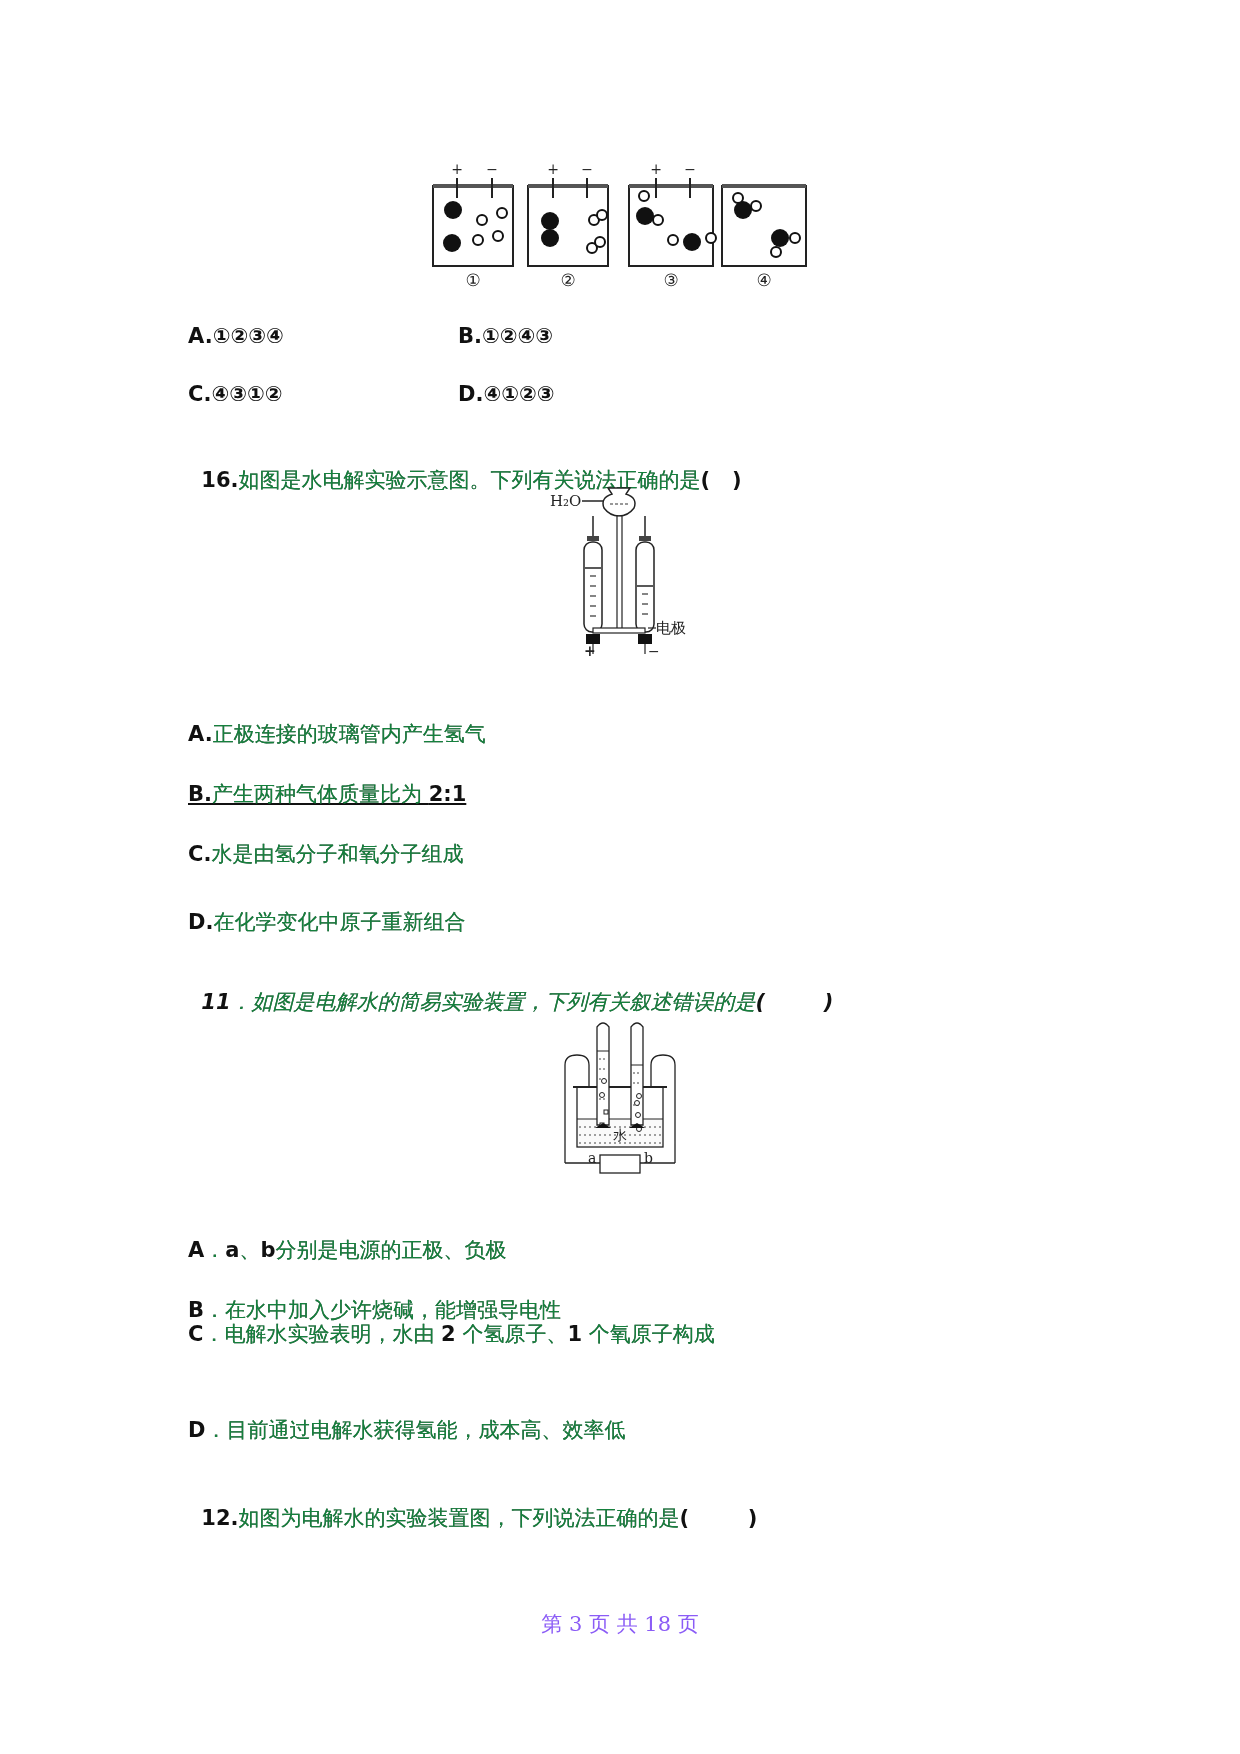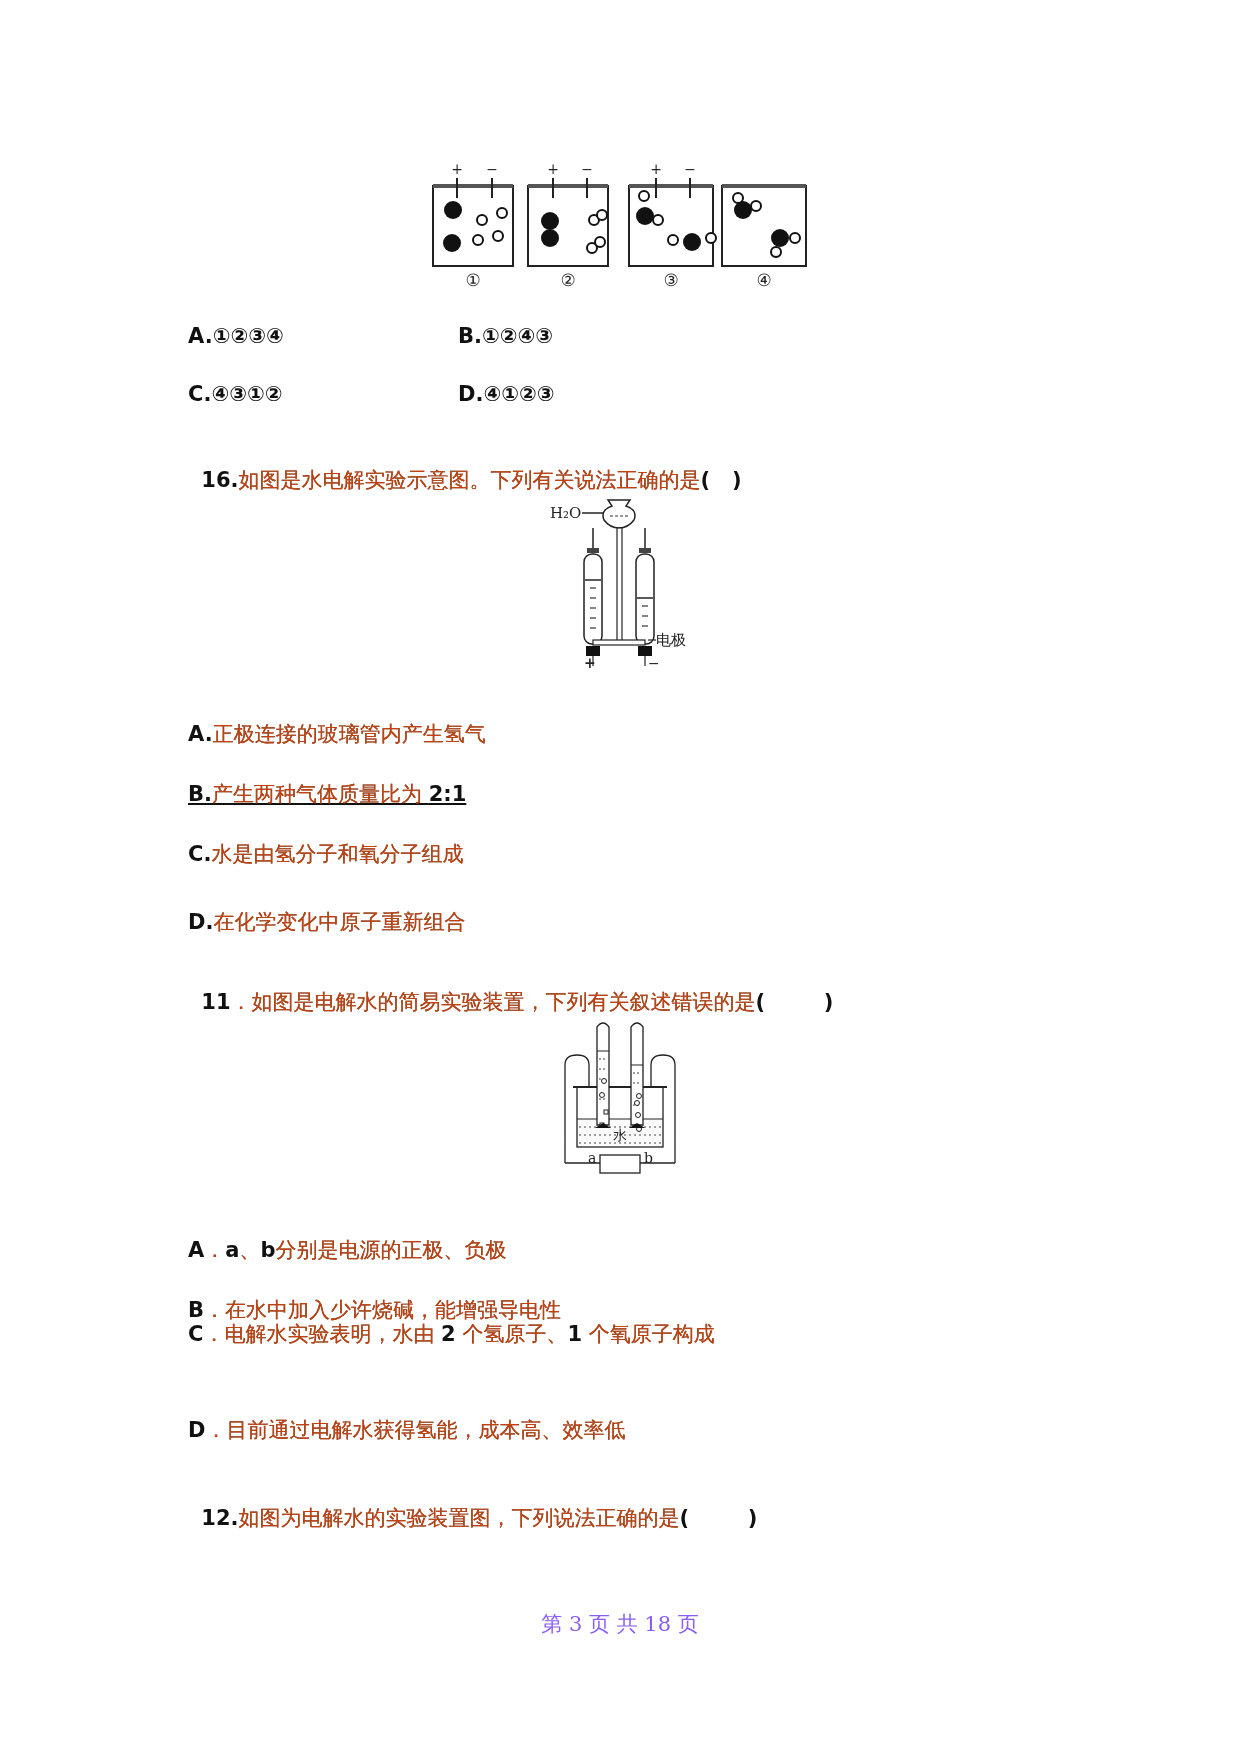--- a/index.html
+++ b/index.html
@@ -1,20 +1,20 @@
 <!DOCTYPE html>
 <html><head>
 <meta charset="utf-8">
 <style>
   html, body { margin: 0; padding: 0; background: #ffffff; }
   body { width: 1240px; height: 1754px; position: relative; overflow: hidden;
          font-family: "DejaVu Sans", "Liberation Sans", sans-serif; color: #111; }
   .line { position: absolute; left: 188px; font-size: 21px; line-height: 28px; white-space: pre; }
   .b { font-weight: bold; }
-  .cn { color: #c2410c; text-shadow: 0 0 0.6px #555; }
+  .cn { color: #15803d; text-shadow: 0 0 0.6px #555; }
   .opt-row { position: absolute; left: 188px; font-size: 21px; line-height: 28px; }
   .opt-row .col2 { position: absolute; left: 270px; white-space: pre; }
   .fig { position: absolute; }
   .footer { position: absolute; top: 1610px; left: 0; width: 1240px; text-align: center;
             font-family: "DejaVu Serif", "Liberation Serif", serif; font-size: 21px; color: #8b5cf6; }
   svg text { font-family: "DejaVu Serif", "Liberation Serif", serif; }
 </style>
 </head>
 <body>
 
@@ -101,21 +101,21 @@
 </div>
 <div class="opt-row" style="top:380px;">
   <span><span class="b">C.</span><span class="b">④③①②</span></span>
   <span class="col2"><span class="b">D.</span><span class="b">④①②③</span></span>
 </div>
 
 <div class="line" style="top:438px;">
   <span class="b">16.</span><span class="cn">如图是水电解实验示意图。下列有关说法正确的是</span><span class="b">(   )</span>
 </div>
 
-<div class="fig" style="left:548px; top:488px; width:150px; height:180px;">
+<div class="fig" style="left:548px; top:476px; width:150px; height:180px;">
   <svg width="150" height="180" viewBox="0 0 150 180">
     <text x="2" y="30" font-size="15" fill="#222">H₂O</text>
     <line x1="34" y1="25" x2="56" y2="25" stroke="#222" stroke-width="1.5"></line>
 
     <path d="M60 12 L82 12 L78 18 Q90 22 86 32 Q80 40 71 40 Q62 40 56 32 Q52 22 64 18 Z" fill="#fff" stroke="#222" stroke-width="1.5"></path>
     <line x1="62" y1="28" x2="82" y2="28" stroke="#333" stroke-width="1.2" stroke-dasharray="3 2"></line>
 
     <rect x="69" y="40" width="5" height="115" fill="#fff" stroke="#222" stroke-width="1.2"></rect>
 
     <line x1="45" y1="40" x2="45" y2="60" stroke="#222" stroke-width="1.5"></line>
@@ -150,21 +150,21 @@
     <text x="36" y="180" font-size="14" font-weight="bold" fill="#222">+</text>
     <text x="100" y="180" font-size="14" fill="#222">−</text>
   </svg>
 </div>
 
 <div class="line" style="top:720px;"><span class="b">A.</span><span class="cn">正极连接的玻璃管内产生氢气</span></div>
 <div class="line" style="top:780px;text-decoration:underline;"><span class="b">B.</span><span class="cn">产生两种气体质量比为 </span><span class="b">2:1</span></div>
 <div class="line" style="top:840px;"><span class="b">C.</span><span class="cn">水是由氢分子和氧分子组成</span></div>
 <div class="line" style="top:900px;margin-top:8px;"><span class="b">D.</span><span class="cn">在化学变化中原子重新组合</span></div>
 
-<div class="line" style="top:960px;">
+<div class="line" style="top:960px;font-style:italic;">
   <span class="b">11</span><span class="cn">．如图是电解水的简易实验装置，下列有关叙述错误的是</span><span class="b">(        )</span>
 </div>
 
 <div class="fig" style="left:555px; top:1015px; width:130px; height:180px;">
   <svg width="130" height="180" viewBox="0 0 130 180">
 
     <path d="M10 148 L10 50 Q10 40 22 40 Q34 40 34 50 L34 110 Q34 128 44 128" fill="none" stroke="#222" stroke-width="1.3"></path>
     <path d="M120 148 L120 50 Q120 40 108 40 Q96 40 96 50 L96 110 Q96 128 86 128" fill="none" stroke="#222" stroke-width="1.3"></path>
     <line x1="10" y1="148" x2="45" y2="148" stroke="#222" stroke-width="1.3"></line>
     <line x1="85" y1="148" x2="120" y2="148" stroke="#222" stroke-width="1.3"></line>

